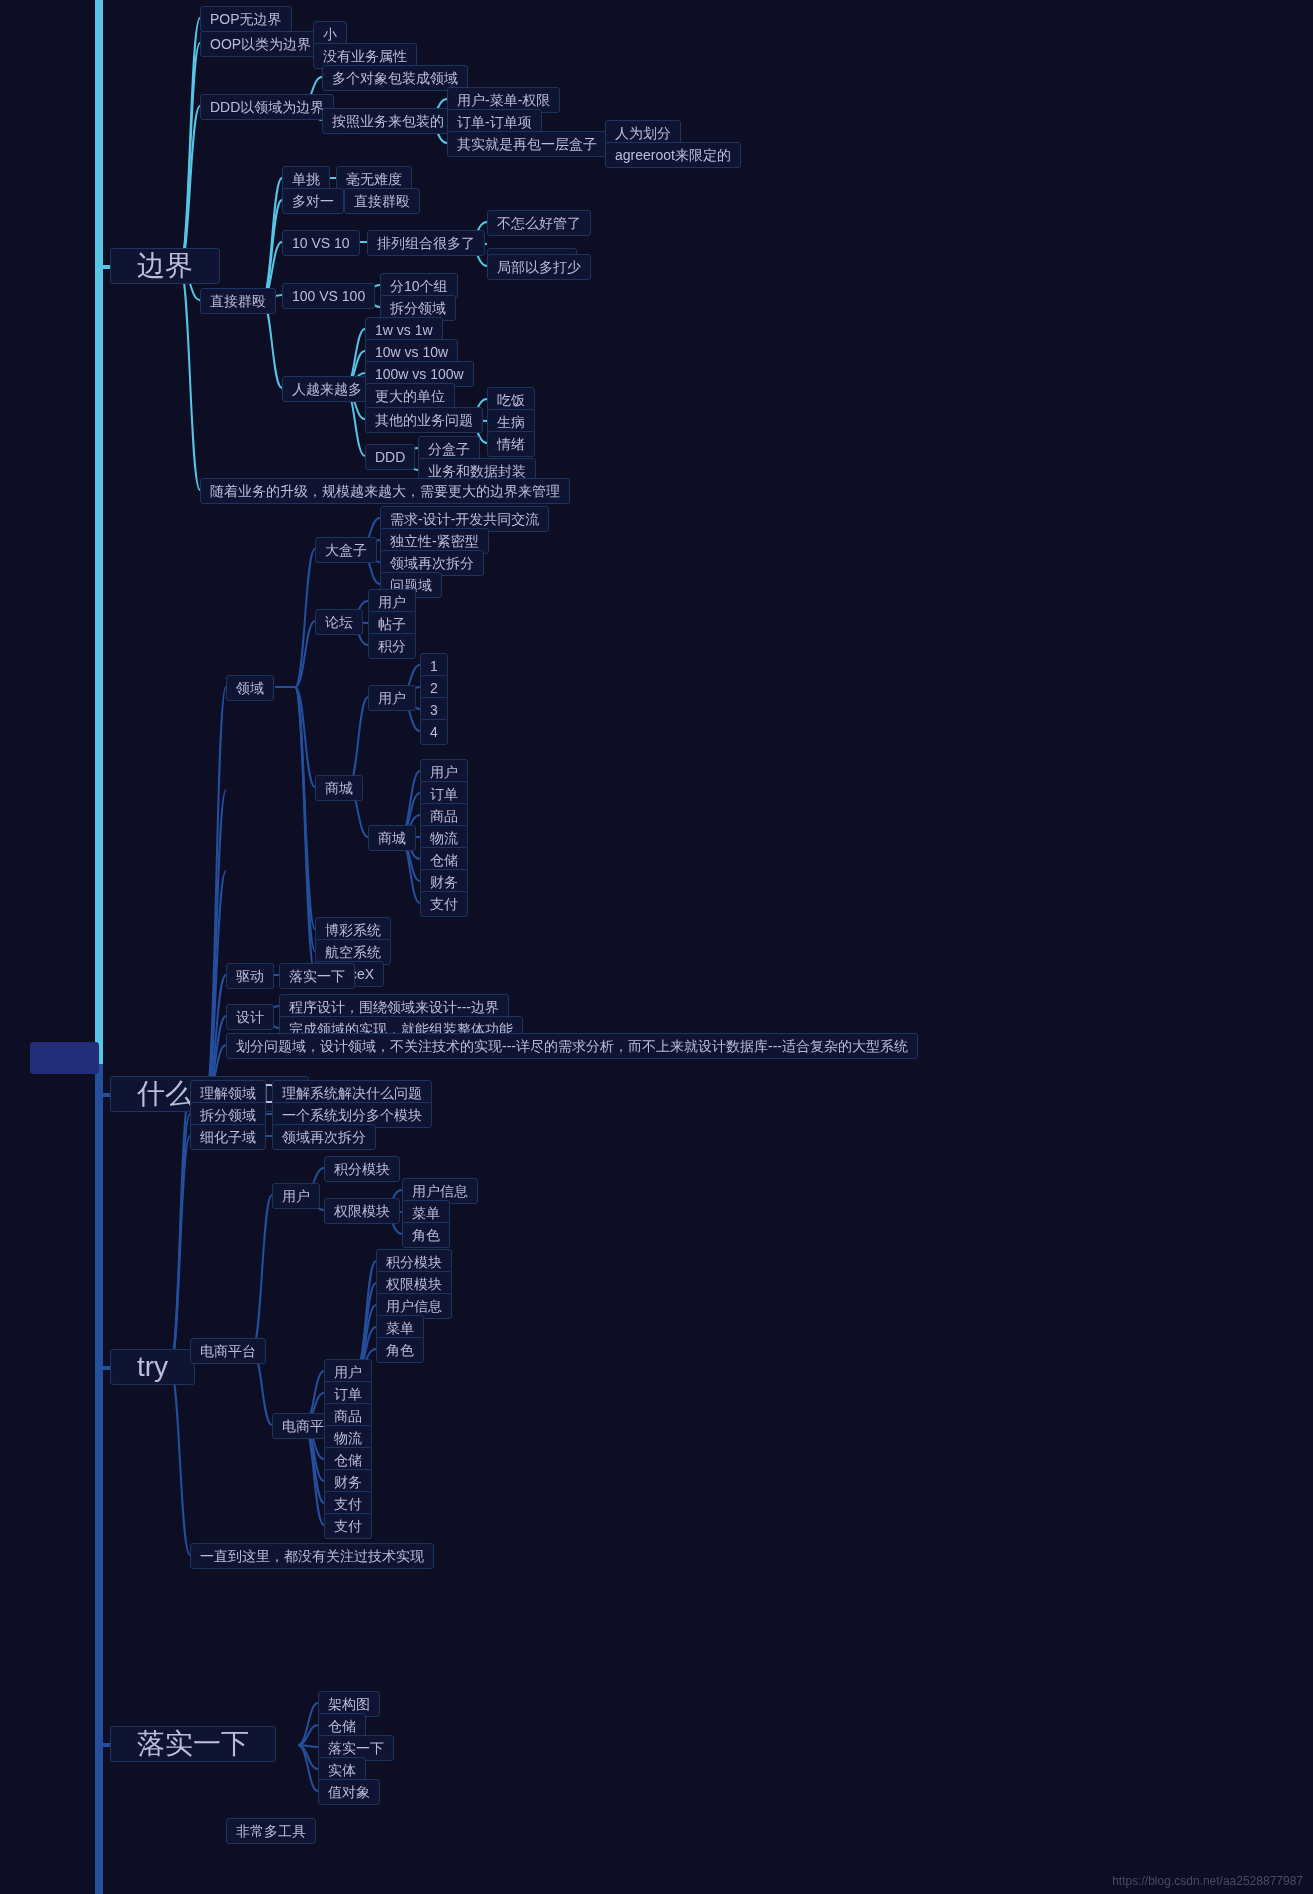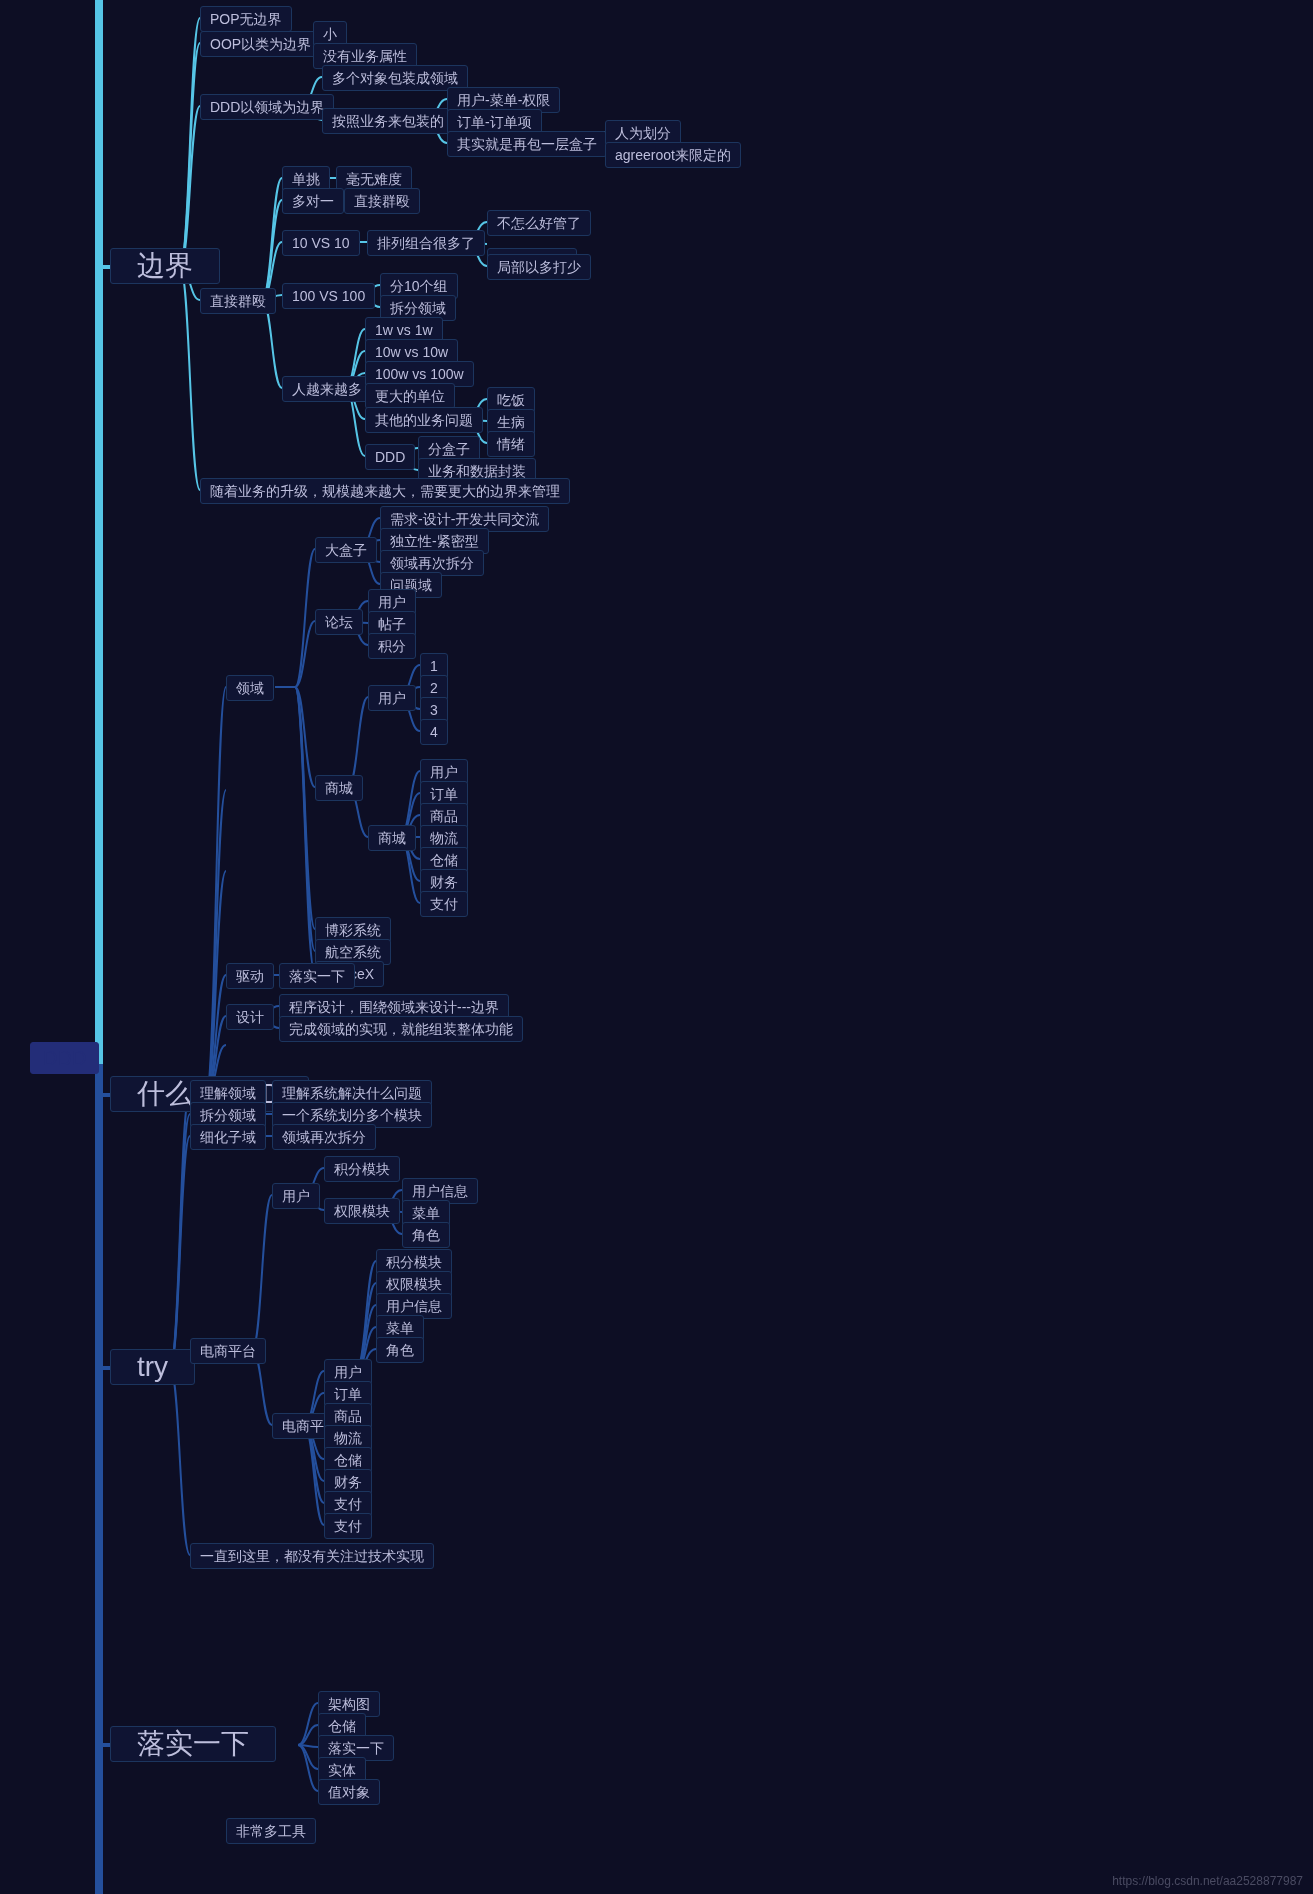--- a/index.html
+++ b/index.html
@@ -203,20 +203,21 @@
 <div class="node" style="left:420px;top:869px">财务</div>
 <div class="node" style="left:420px;top:891px">支付</div>
 <div class="node" style="left:315px;top:917px">博彩系统</div>
 <div class="node" style="left:315px;top:939px">航空系统</div>
 <div class="node" style="left:315px;top:961px">SpaceX</div>
 <div class="node" style="left:226px;top:963px">驱动</div>
 <div class="node" style="left:279px;top:963px">落实一下</div>
 <div class="node" style="left:226px;top:1004px">设计</div>
 <div class="node" style="left:279px;top:994px">程序设计，围绕领域来设计---边界</div>
 <div class="node" style="left:279px;top:1016px">完成领域的实现，就能组装整体功能</div>
+<div class="node" style="left:226px;top:1033px">划分问题域，设计领域，不关注技术的实现---详尽的需求分析，而不上来就设计数据库---适合复杂的大型系统</div>
 
 <div class="node big" style="left:110px;top:1349px">try</div>
 <div class="node" style="left:190px;top:1080px">理解领域</div>
 <div class="node" style="left:272px;top:1080px">理解系统解决什么问题</div>
 <div class="node" style="left:190px;top:1102px">拆分领域</div>
 <div class="node" style="left:272px;top:1102px">一个系统划分多个模块</div>
 <div class="node" style="left:190px;top:1124px">细化子域</div>
 <div class="node" style="left:272px;top:1124px">领域再次拆分</div>
 <div class="node" style="left:190px;top:1338px">电商平台</div>
 <div class="node" style="left:272px;top:1183px">用户</div>

